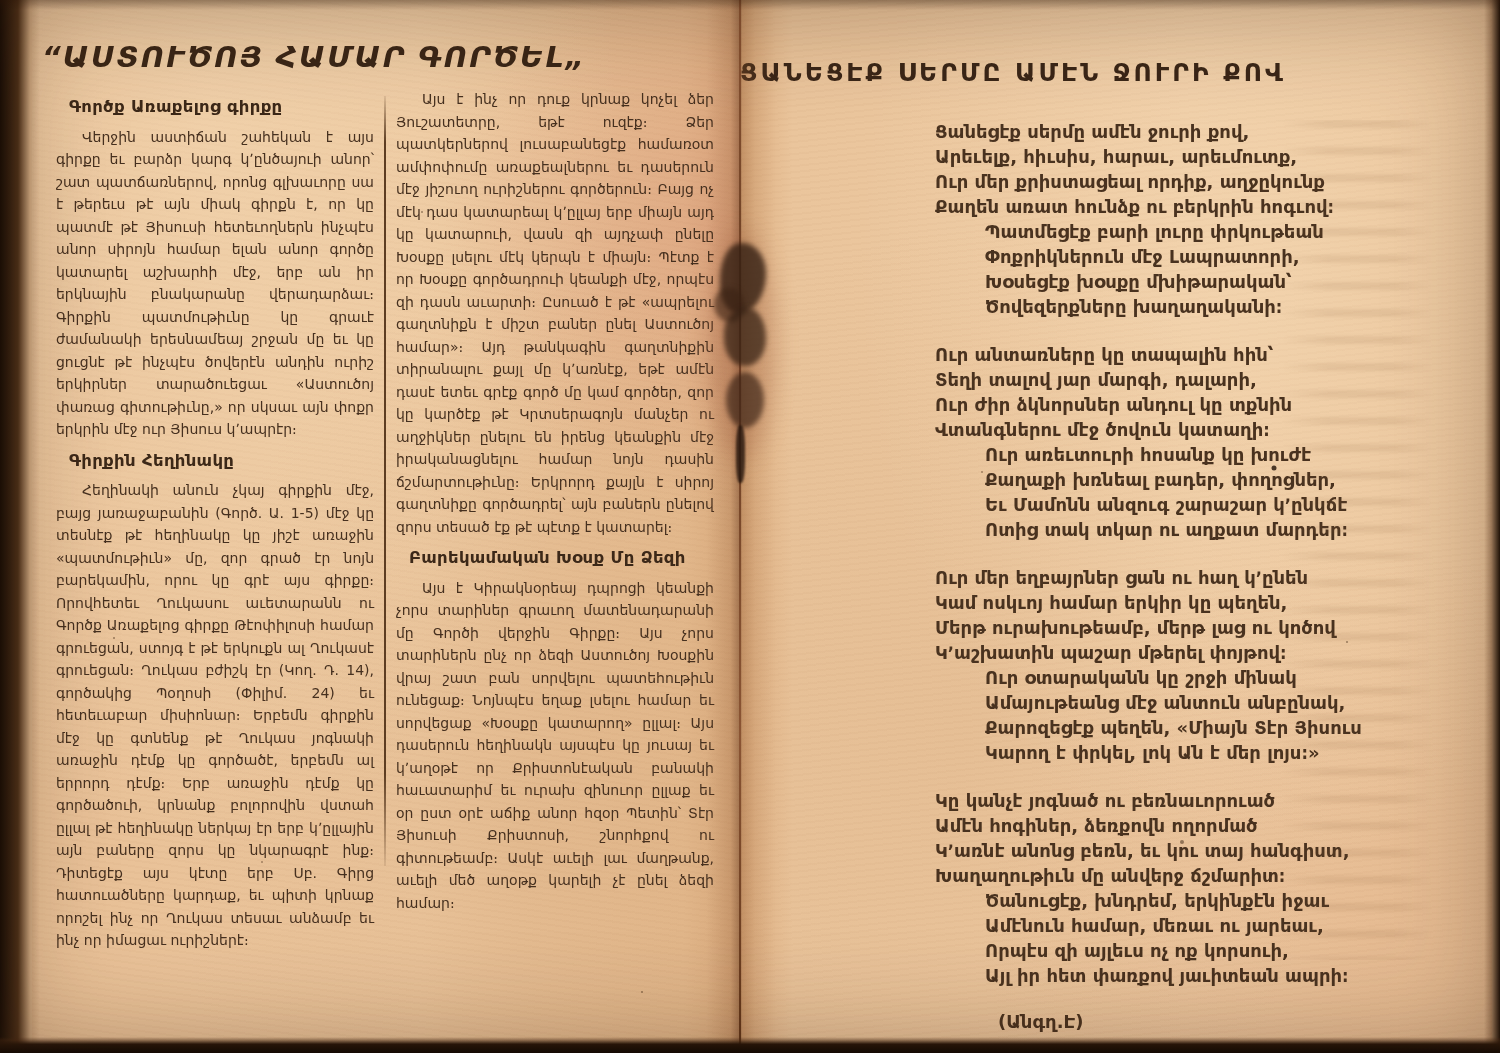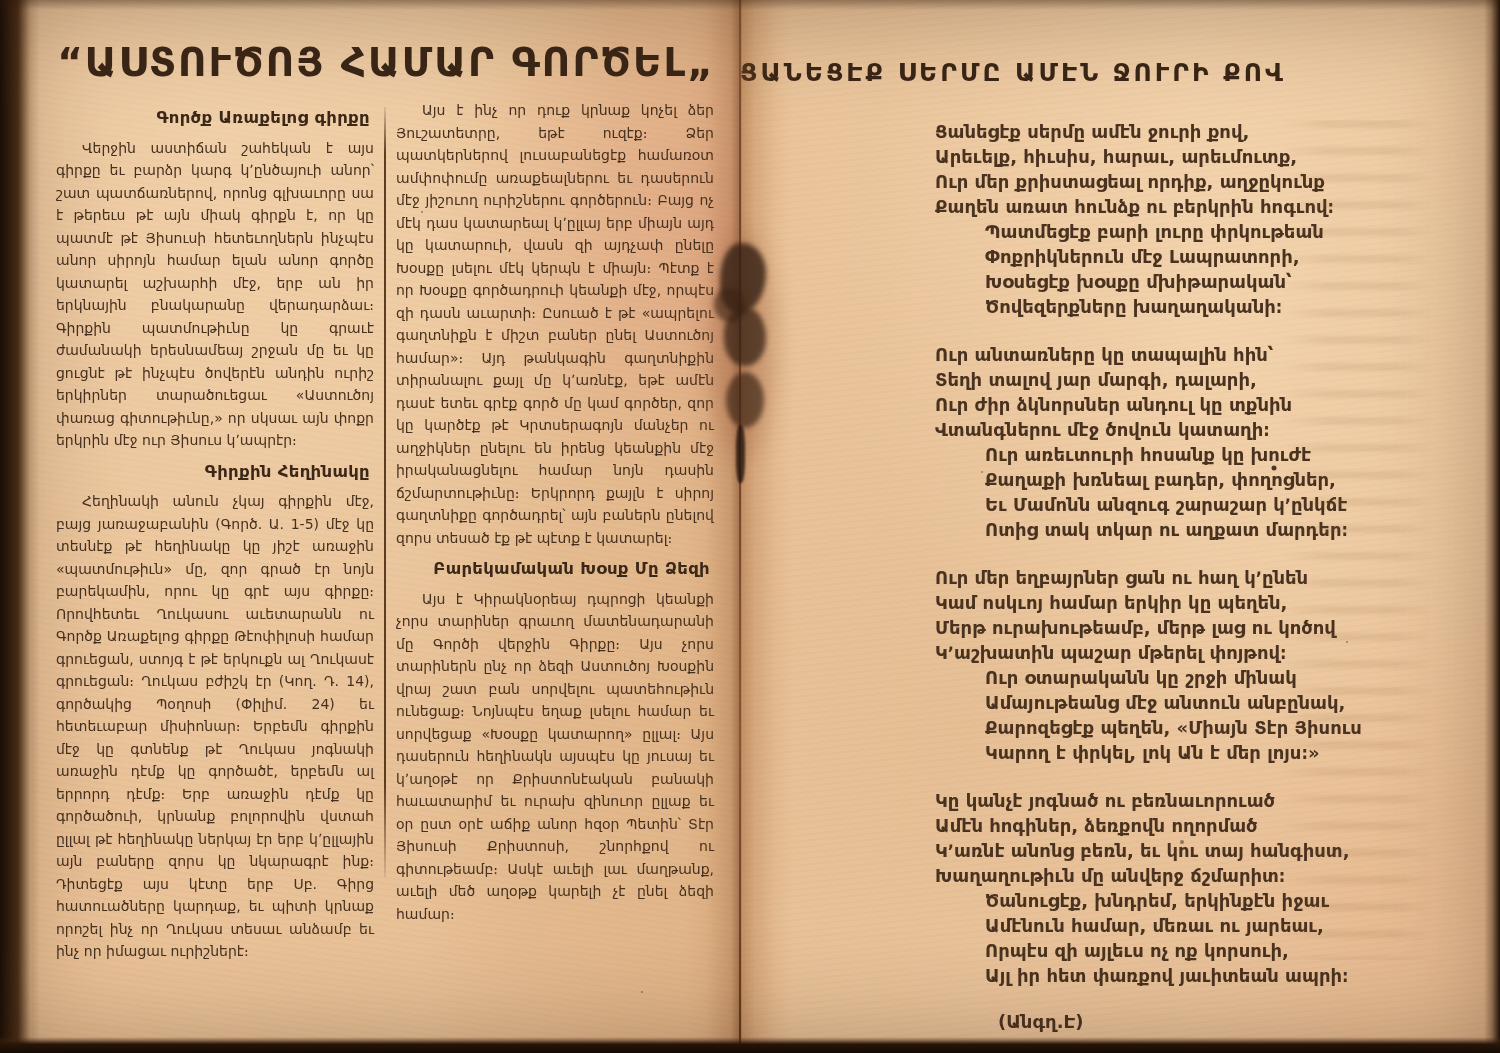--- a/index.html
+++ b/index.html
@@ -45,26 +45,26 @@
   .gutter-line{position:absolute;left:33px;top:0;width:2px;height:1053px;
     background:linear-gradient(180deg,#8a5433,#6b3e22 30%,#8a5433 70%,#5f3418);}
   .stain{position:absolute;filter:blur(2.5px);}
   .stain-a{left:14px;top:243px;width:46px;height:70px;border-radius:46% 54% 60% 40%/55% 45% 60% 40%;background:rgba(48,28,17,0.78);}
   .stain-b{left:8px;top:288px;width:30px;height:34px;border-radius:50% 50% 45% 55%;background:rgba(58,34,20,0.62);}
   .stain-c{left:18px;top:308px;width:42px;height:58px;border-radius:55% 45% 50% 50%/45% 55% 50% 50%;background:rgba(50,30,18,0.72);}
   .stain-d{left:20px;top:372px;width:38px;height:56px;border-radius:50%;background:rgba(55,32,19,0.66);}
   .stain-e{left:30px;top:425px;width:9px;height:58px;border-radius:40%;background:rgba(35,20,12,0.8);filter:blur(1.2px);}
   .stain-halo{left:0px;top:230px;width:72px;height:230px;border-radius:50%;background:rgba(150,80,55,0.22);filter:blur(10px);}
   
-  .lp-title{margin:40px 10px 0 10px;text-align:center;font-size:39px;font-weight:bold;
-    letter-spacing:2px;color:#3a2617;}
+  .lp-title{margin:40px 10px 0 10px;font-size:29px;font-weight:bold;
+    letter-spacing:2px;color:#3a2617;font-style:italic;}
   .cols{display:flex;margin-top:14px;padding:0 22px 0 24px;}
   .col{width:318px;font-size:14px;line-height:22.5px;text-align:justify;}
   .col-rule{width:2px;background:linear-gradient(180deg,rgba(80,50,28,0.1),#5d3d22 6%,#5d3d22 88%,rgba(80,50,28,0.1));margin:8px 10px 95px 10px;}
-  .col h2{font-size:16.5px;font-weight:bold;margin:8px 4px 7px;color:#3c2818;text-align:right;letter-spacing:0.3px;}
+  .col h2{font-size:16.5px;font-weight:bold;margin:8px 13px 7px;color:#3c2818;text-align:left;letter-spacing:0.3px;}
   .col p{margin:0 0 9px;text-indent:26px;}
   
   .rp-title{margin:58px 20px 0 0;text-align:left;font-size:25px;font-weight:bold;
     letter-spacing:3px;color:#3a2617;}
   .poem{margin:32px 0 0 162px;font-size:18px;font-weight:bold;line-height:25px;color:#49321f;}
   .stanza{margin-bottom:23px;margin-left:33px;}
   .pline.indent{margin-left:50px;}
   .signature{margin:6px 11px 0 258px;font-size:18px;font-weight:bold;color:#49321f;}
   
   .ghost{position:absolute;right:60px;top:120px;width:150px;height:840px;z-index:1;

